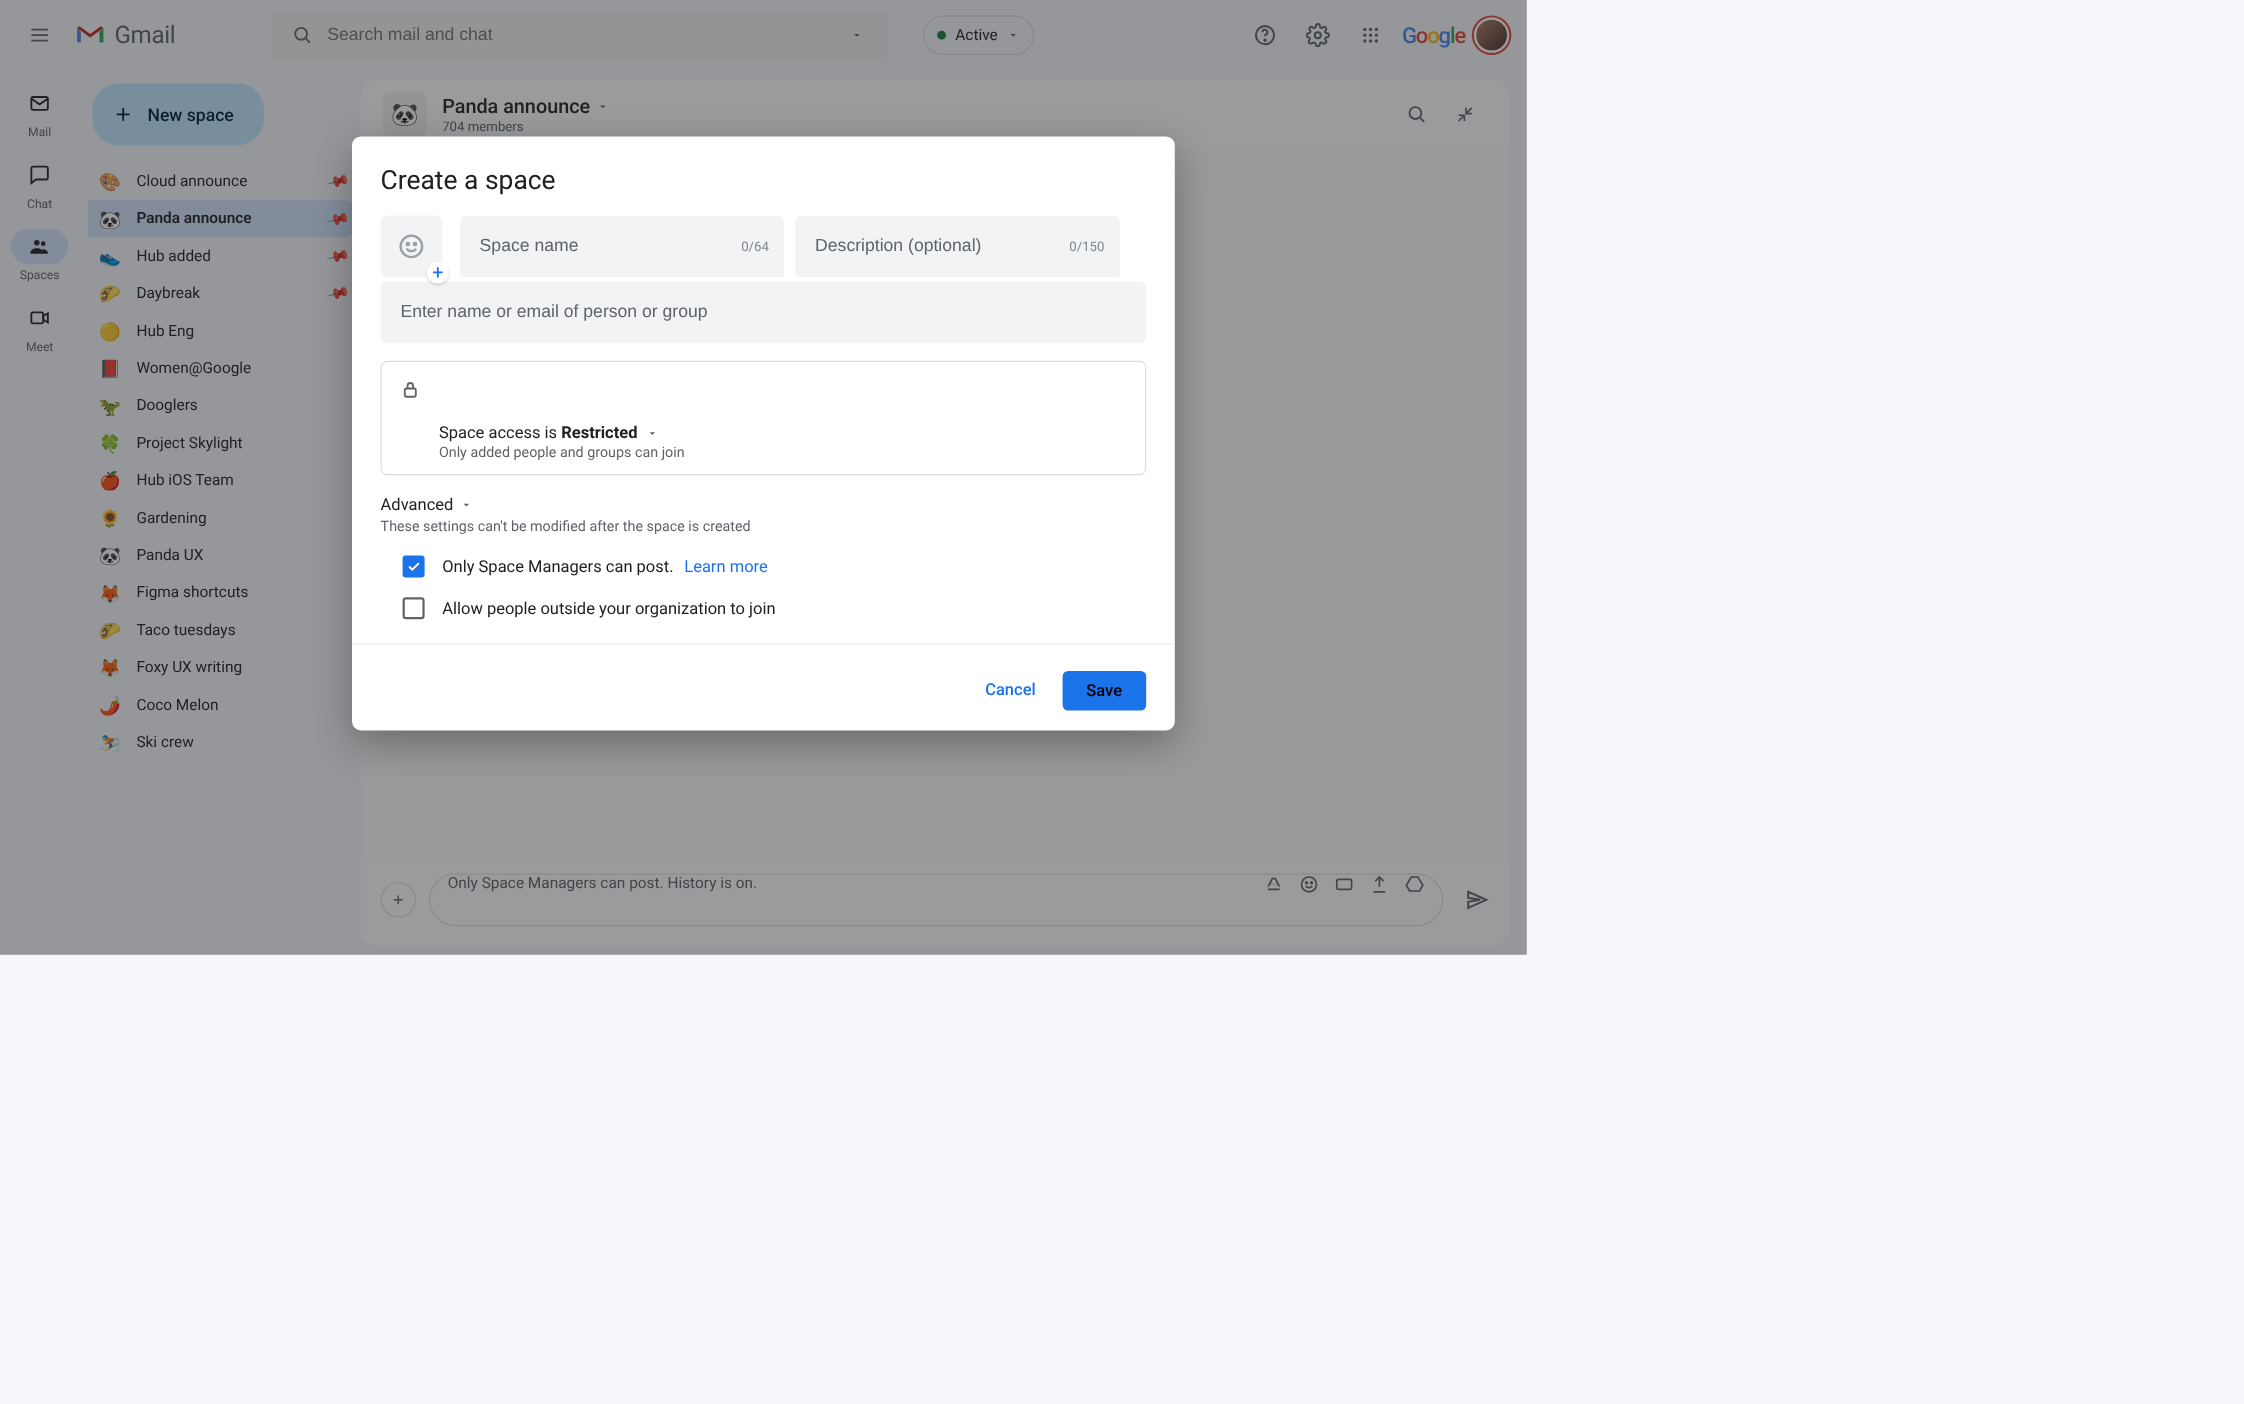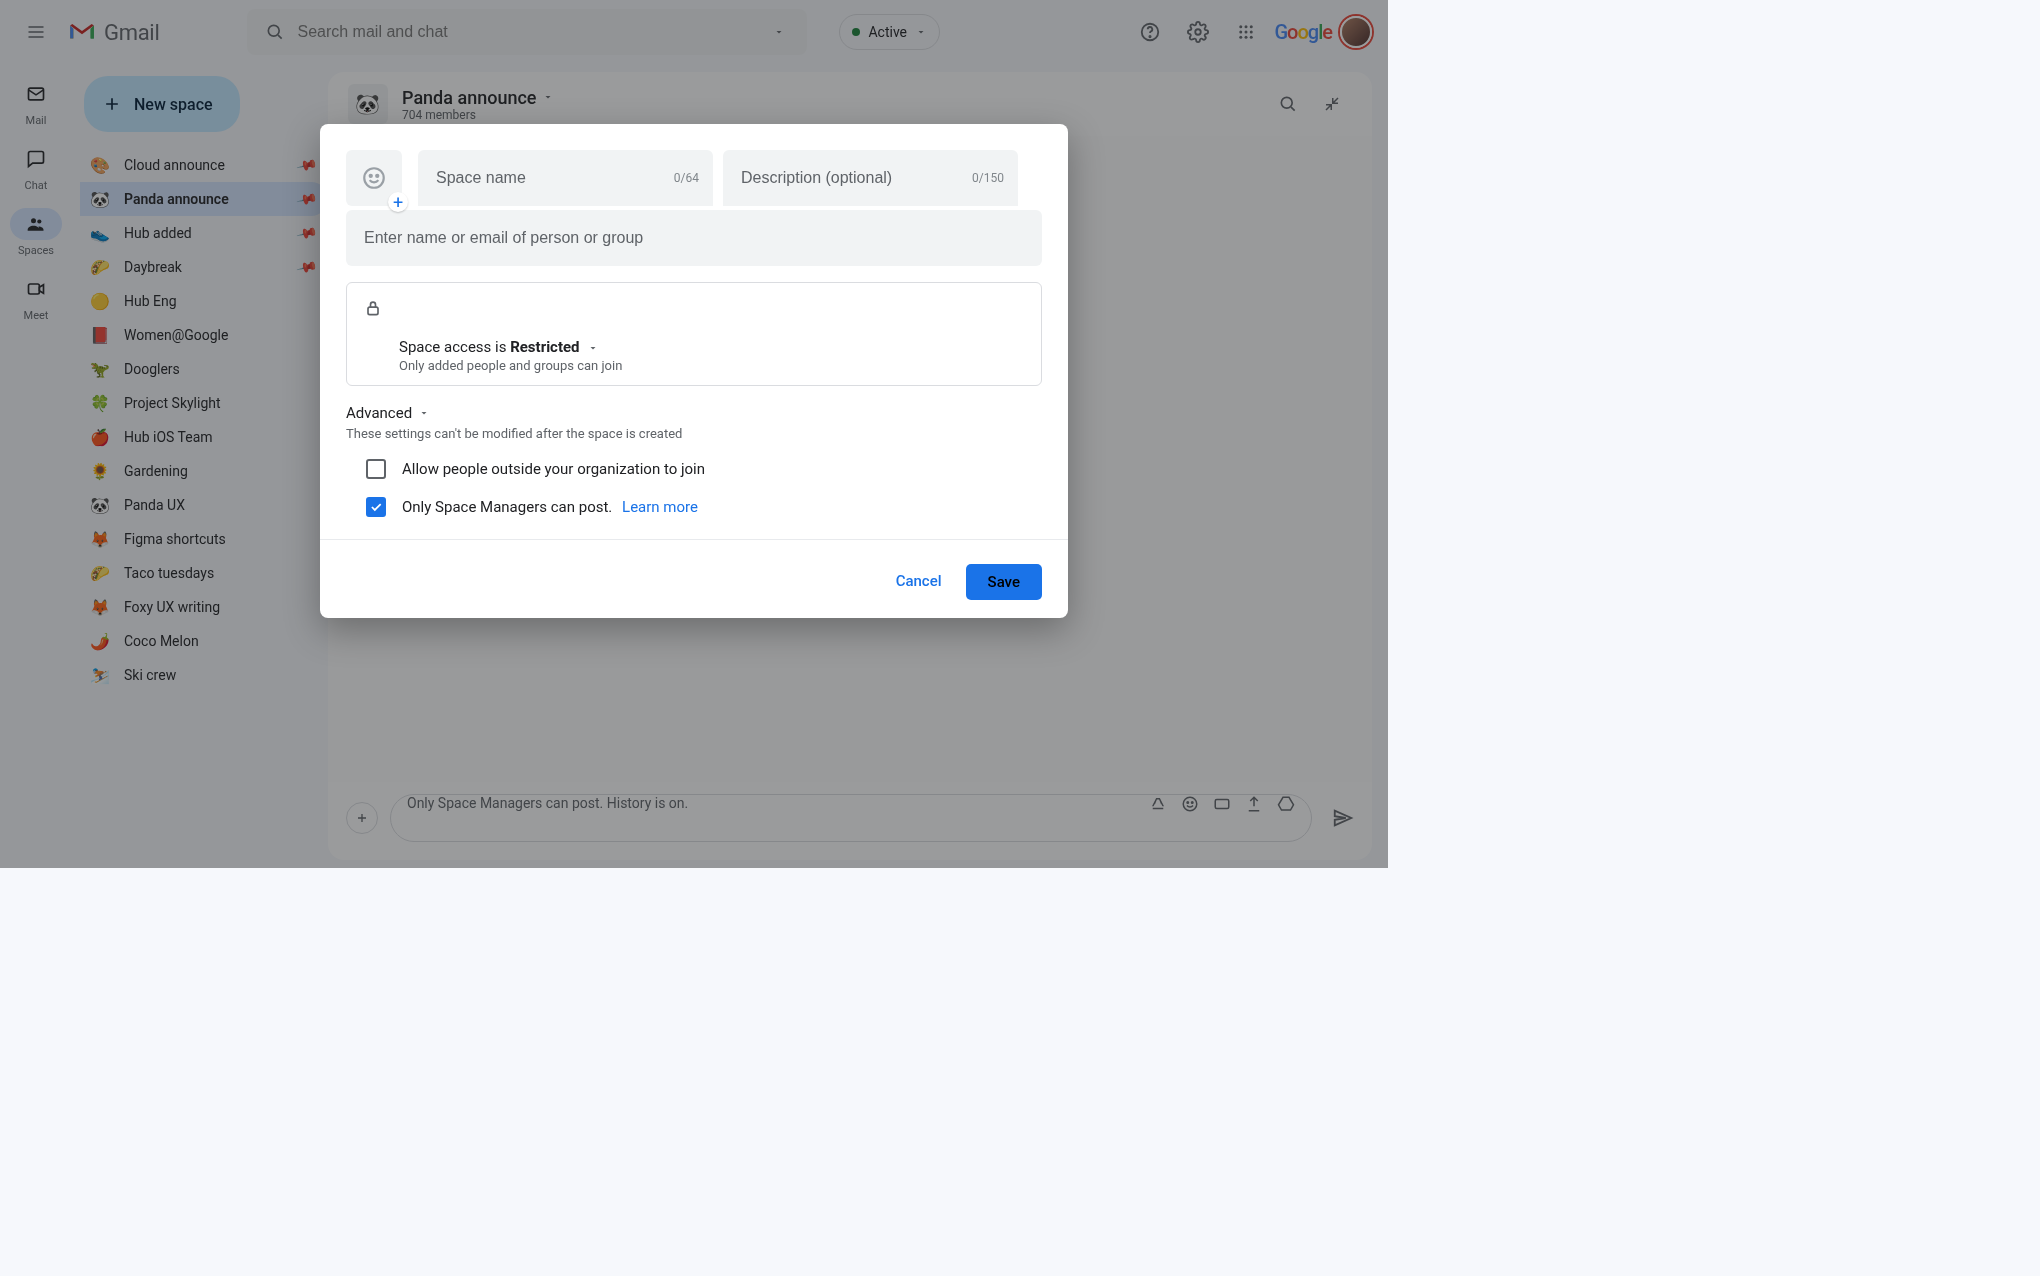--- a/index.html
+++ b/index.html
@@ -372,20 +372,21 @@
                 <path d="M3 20l18-8L3 4v6l12 2-12 2z"></path>
               </svg>
             </span>
         </div>
       </div>
     </div>
   </div>
 
   <div class="scrim">
     <div class="dialog">
+      <h2 class="dialog-title">Create a space</h2>
 
       <div class="row-icon-fields">
         <div class="emoji-btn">
           <svg width="26" height="26" viewBox="0 0 24 24" fill="none" stroke="#9aa0a6" stroke-width="2">
               <circle cx="12" cy="12" r="9"></circle>
               <path d="M8 14s1.5 2 4 2 4-2 4-2"></path>
               <circle cx="9" cy="10" r="1" fill="#9aa0a6"></circle>
               <circle cx="15" cy="10" r="1" fill="#9aa0a6"></circle>
             </svg>
           <span class="plus">+</span>
@@ -424,34 +425,34 @@
 
       <div class="advanced-row">
         <span>Advanced</span>
         <svg width="12" height="12" viewBox="0 0 24 24" fill="#5f6368">
             <path d="M7 10l5 5 5-5z"></path>
           </svg>
       </div>
       <div class="advanced-note">These settings can't be modified after the space is created</div>
 
       <div class="check-row">
-        <span class="checkbox"></span>
-        <span>Allow people outside your organization to join</span>
-      </div>
-      <div class="check-row">
         <span class="checkbox checked">
           <svg width="14" height="14" viewBox="0 0 24 24" fill="none" stroke="#fff" stroke-width="3">
               <path d="M5 12l5 5L20 7"></path>
             </svg>
         </span>
         <span>
           <span>Only Space Managers can post.</span>
           <a class="learn-more">Learn more</a>
         </span>
       </div>
+      <div class="check-row">
+        <span class="checkbox"></span>
+        <span>Allow people outside your organization to join</span>
+      </div>
 
       <div class="dialog-actions">
         <span class="btn-text">Cancel</span>
         <span class="btn-filled">Save</span>
       </div>
     </div>
   </div>
 
 </div>
 

